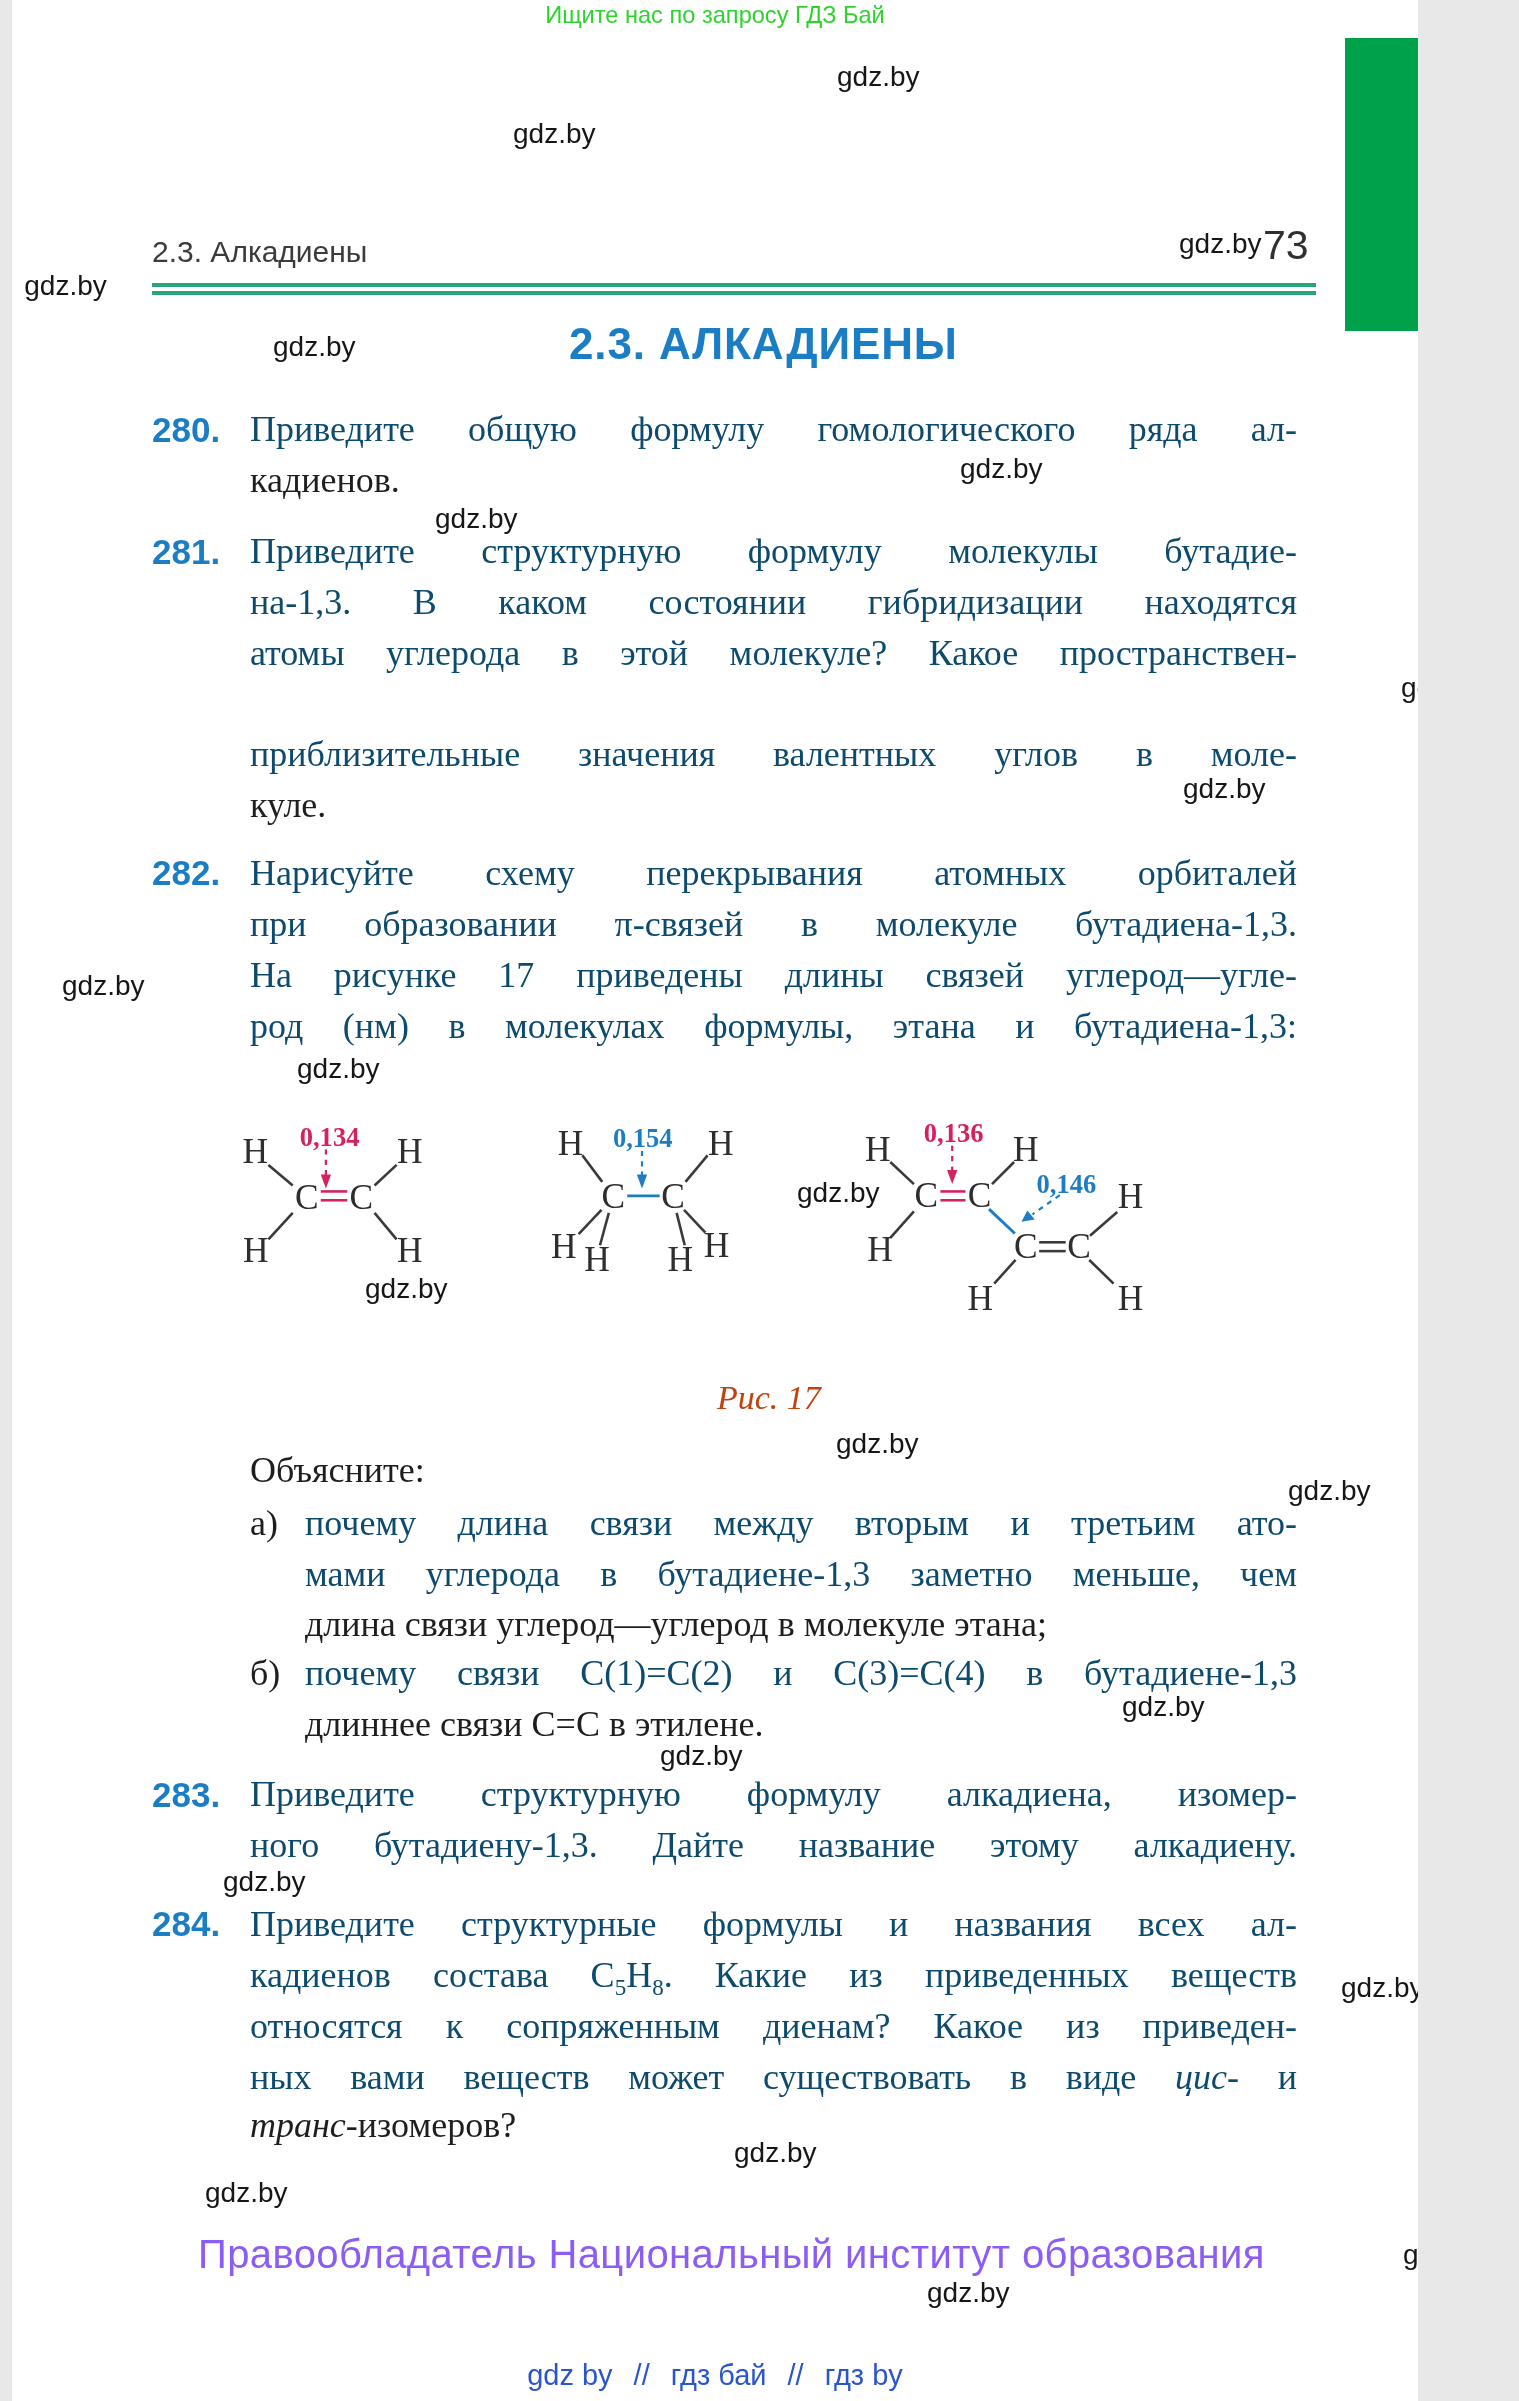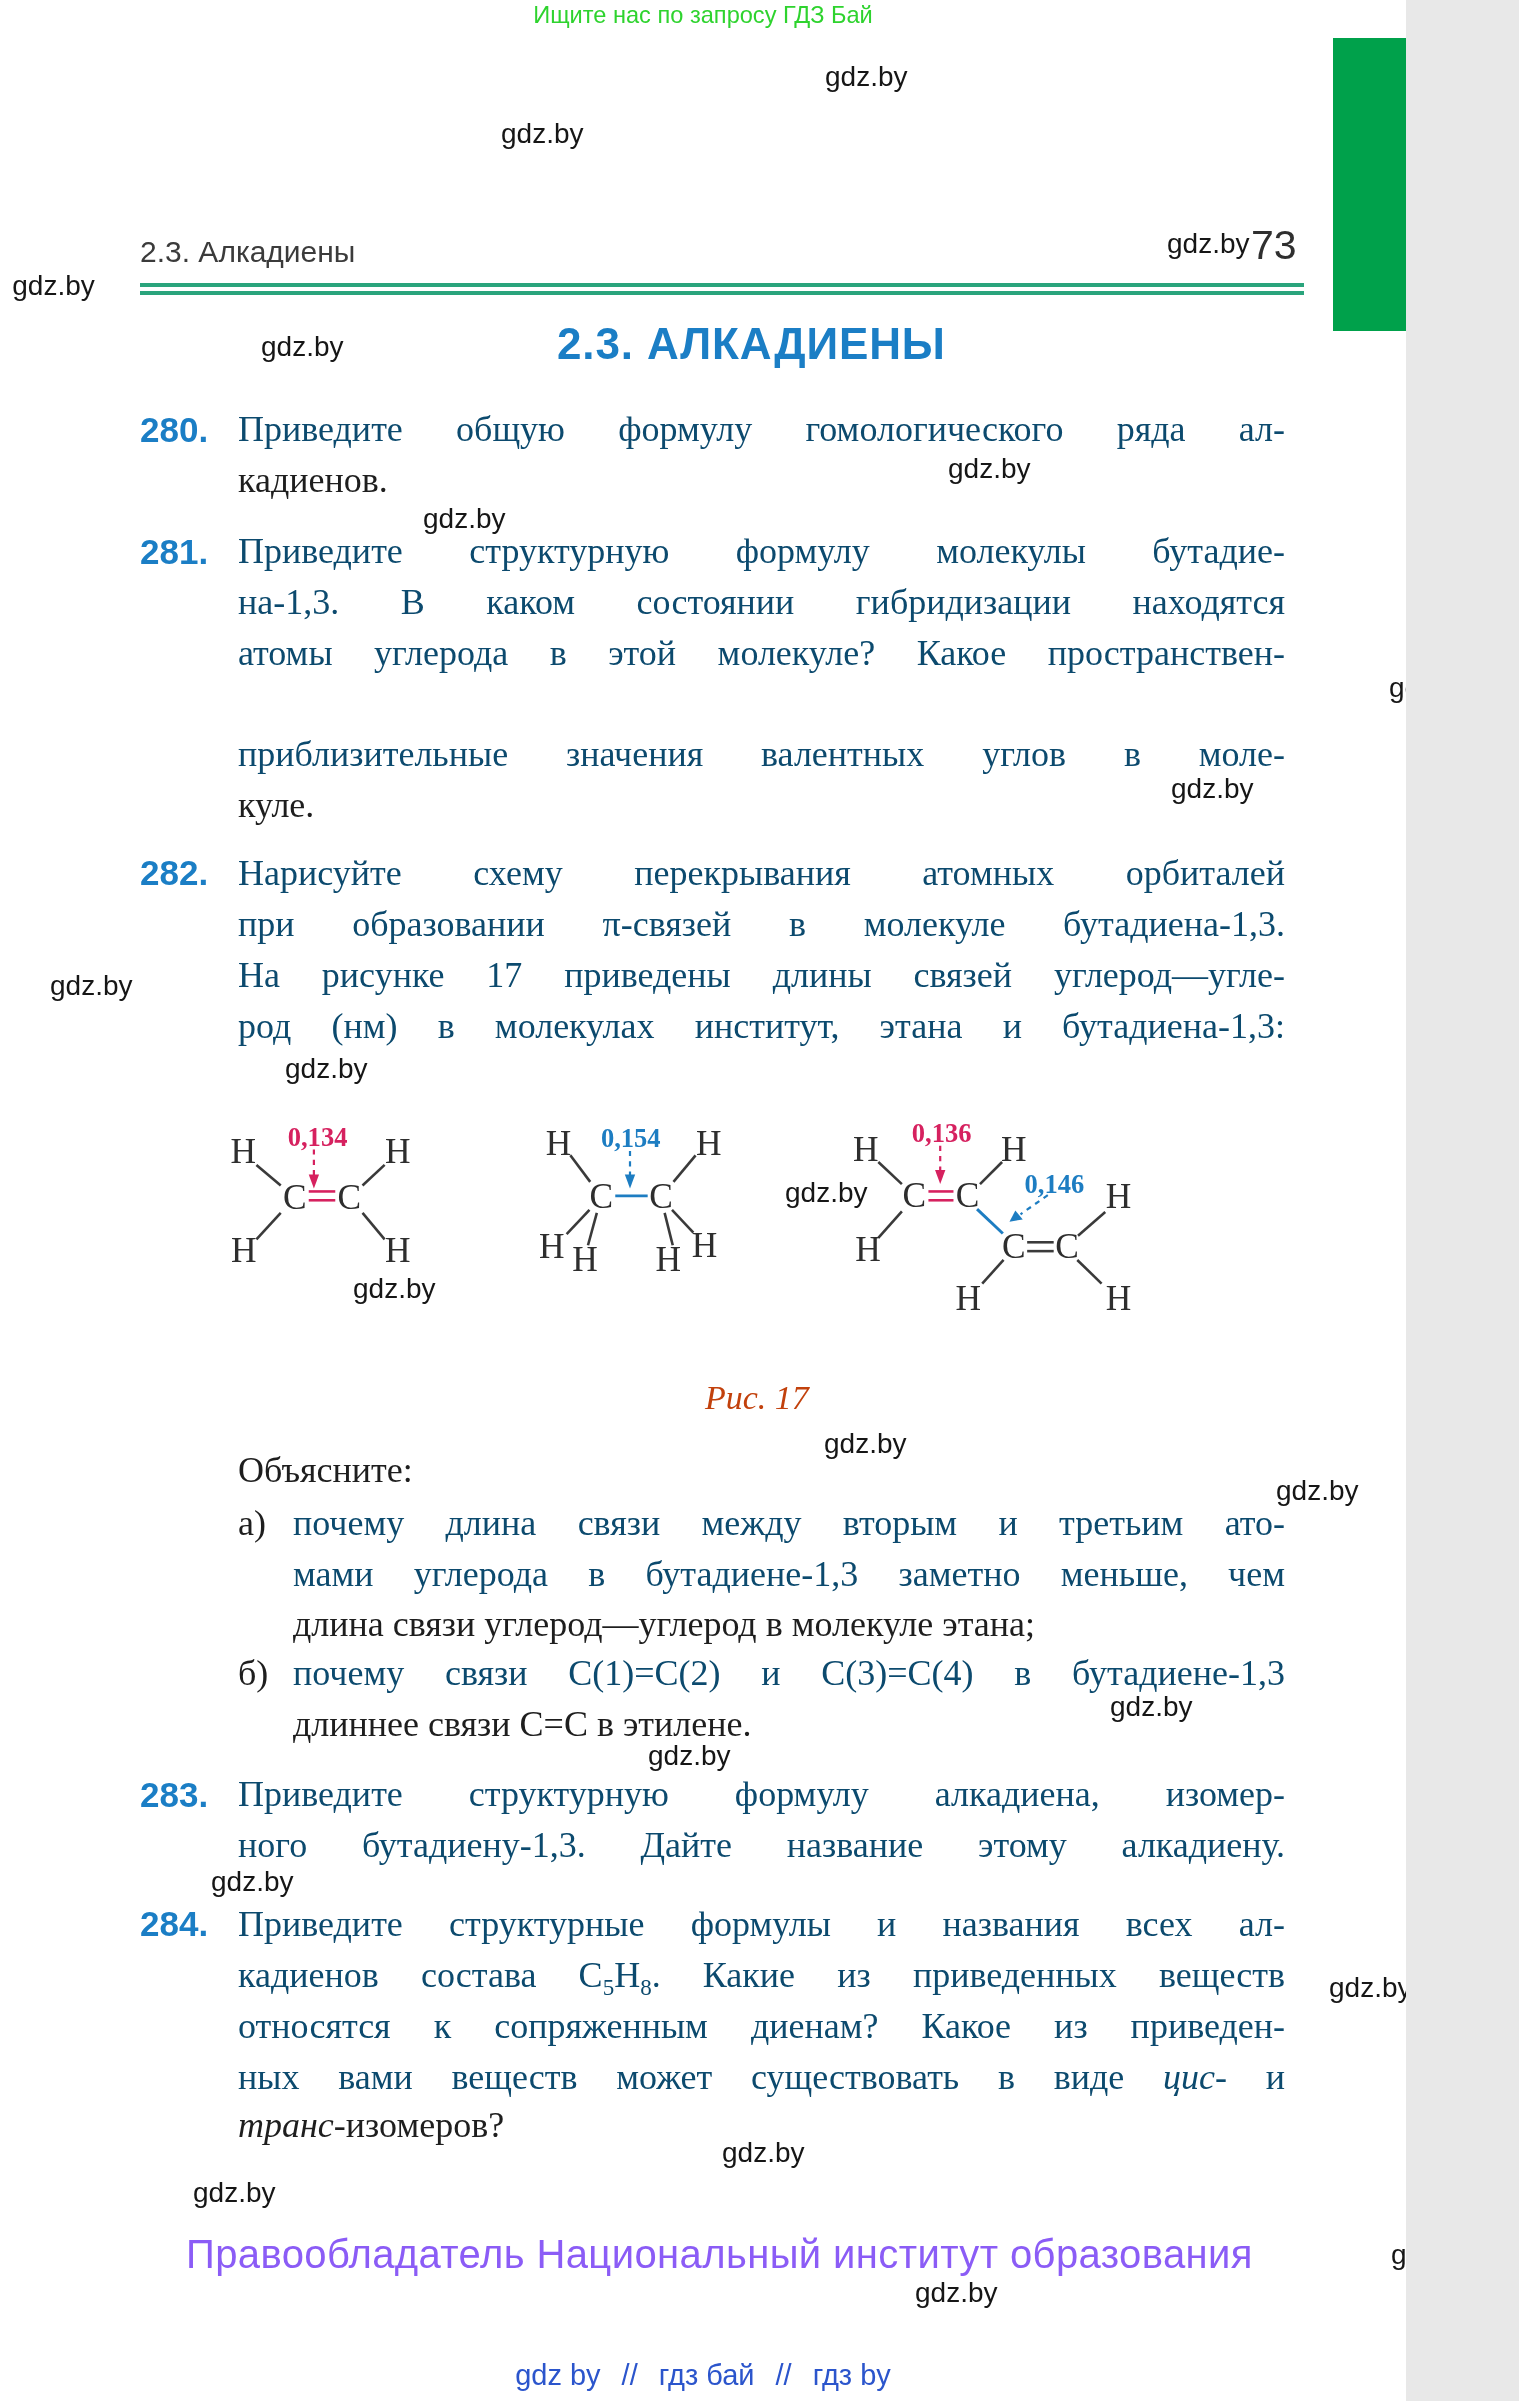--- a/index.html
+++ b/index.html
@@ -1,17 +1,17 @@
 <!DOCTYPE html>
 <html style="font-size:14px"><head>
 <meta charset="utf-8">
 <style>
   html,body{margin:0;padding:0;background:#e8e8e8;}
   .page{position:relative;width:1406px;height:2401px;background:#ffffff;overflow:hidden;
-        font-family:"Liberation Serif",serif;color:#1e1e1e;}
+        font-family:"Liberation Serif",serif;color:#1e1e1e;margin-left:12px;}
   .abs{position:absolute;}
   .wm{position:absolute;font-family:"Liberation Sans",sans-serif;font-size:28px;color:#161616;white-space:nowrap;}
   .promo{position:absolute;left:0;top:1.8px;width:100%;text-align:center;
          font-family:"Liberation Sans",sans-serif;font-size:23.6px;color:#2ed32e;}
   .runhead{position:absolute;left:140px;top:235px;font-family:"Liberation Sans",sans-serif;
            font-size:30px;color:#3b3b3b;white-space:nowrap;}
   .pagenum{position:absolute;left:1251px;top:222px;font-family:"Liberation Sans",sans-serif;
            font-size:41px;color:#2f2f2f;}
   .rule{position:absolute;left:140px;width:1164px;height:3.5px;background:#2aa47c;}
   .greenbox{position:absolute;left:1333px;top:38px;width:186px;height:293px;background:#00a14b;}
@@ -61,21 +61,21 @@
   <div class="just" style="top:530px">Приведите структурную формулу молекулы бутадие-</div>
   <div class="just" style="top:581px">на-1,3. В каком состоянии гибридизации находятся</div>
   <div class="just" style="top:632px">атомы углерода в этой молекуле? Какое пространствен-</div>
   <div class="just" style="top:733px">приблизительные значения валентных углов в моле-</div>
   <div class="bl" style="top:784px">куле.</div>
 
   <div class="num" style="top:853px">282.</div>
   <div class="just" style="top:852px">Нарисуйте схему перекрывания атомных орбиталей</div>
   <div class="just" style="top:903px">при образовании π-связей в молекуле бутадиена-1,3.</div>
   <div class="just" style="top:954px">На рисунке 17 приведены длины связей углерод—угле-</div>
-  <div class="just" style="top:1005px">род (нм) в молекулах институт, этана и бутадиена-1,3:</div>
+  <div class="just" style="top:1005px">род (нм) в молекулах формулы, этана и бутадиена-1,3:</div>
 
   <svg class="abs" style="left:210px;top:1094px" width="1120" height="245" viewBox="240 1250 1520 280">
 
     <g>
       <line x1="303" y1="1320" x2="336" y2="1348" stroke="#3a3a3a" stroke-width="3.5"></line>
       <line x1="477" y1="1320" x2="447" y2="1348" stroke="#3a3a3a" stroke-width="3.5"></line>
       <line x1="303" y1="1421" x2="336" y2="1385" stroke="#3a3a3a" stroke-width="3.5"></line>
       <line x1="477" y1="1421" x2="447" y2="1385" stroke="#3a3a3a" stroke-width="3.5"></line>
       <line x1="374" y1="1356" x2="410" y2="1356" stroke="#d6215f" stroke-width="3.5"></line>
       <line x1="374" y1="1368" x2="410" y2="1368" stroke="#d6215f" stroke-width="3.5"></line>

